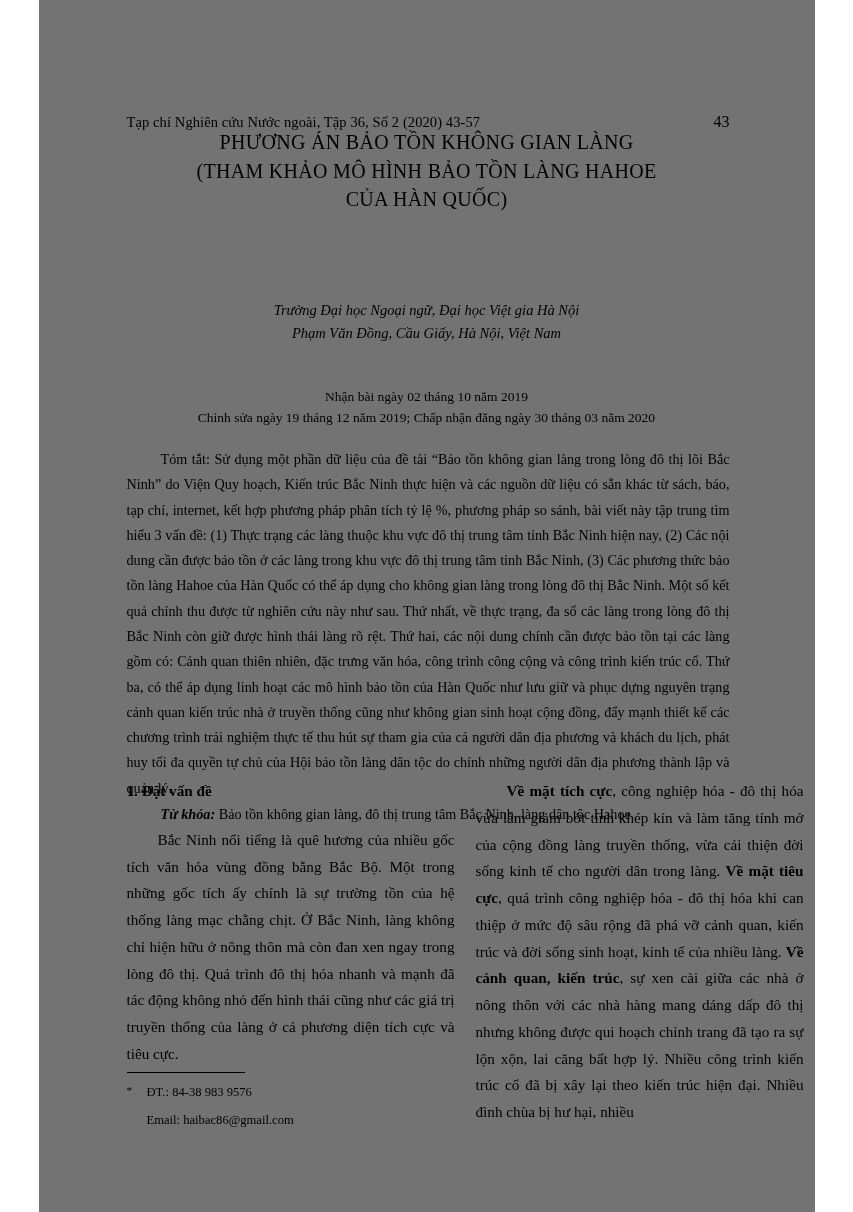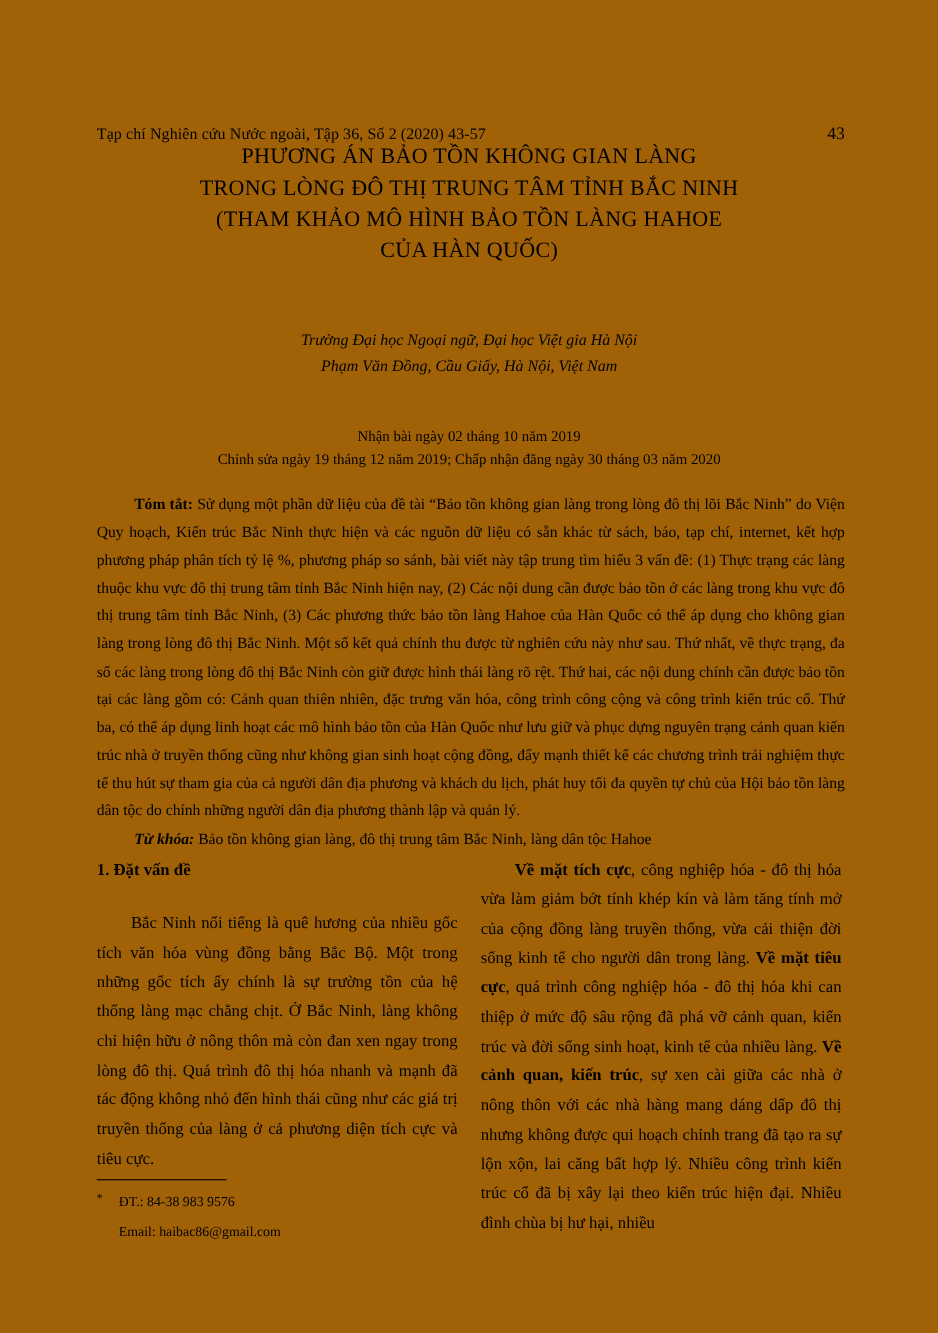--- a/index.html
+++ b/index.html
@@ -6,24 +6,24 @@
     margin: 0;
     padding: 0;
     background: #ffffff;
   }
   body {
     font-family: "Liberation Serif", "DejaVu Serif", serif;
     color: #000000;
   }
   .page {
     position: relative;
-    width: 853px;
+    width: 776px;
     height: 1212px;
     margin: 0 auto;
-    background: #a16207;
+    background: #737373;
     box-sizing: border-box;
     padding: 0;
     overflow: hidden;
   }
 
   
   .runhead {
     position: absolute;
     left: 88px;
     right: 85px;
@@ -97,21 +97,21 @@
     right: 85px;
     top: 447px;
     font-size: 14.2px;
     line-height: 1.78;
     text-align: justify;
     text-justify: inter-word;
   }
   .abstract-block p { margin: 0; }
   .abstract-block .lead { text-indent: 34px; }
   .abstract-block .kw { text-indent: 34px; margin-top: 1px; }
-  .lbl-bold { font-weight: bold; }
+  .lbl-bold { font-weight: normal; }
   .lbl-ital { font-style: italic; font-weight: bold; }
 
   
   .col {
     position: absolute;
     top: 778px;
     width: 328px;
     font-size: 15.2px;
     line-height: 1.76;
     text-align: justify;
@@ -162,21 +162,20 @@
 
 <div class="page">
 
   <div class="runhead">
     <span class="runhead-left">Tạp chí Nghiên cứu Nước ngoài, Tập 36, Số 2 (2020) 43-57</span>
     <span class="runhead-right">43</span>
   </div>
 
   <div class="title-block">
     <div class="title-line">PHƯƠNG ÁN BẢO TỒN KHÔNG GIAN LÀNG</div>
-    <div class="title-line">TRONG LÒNG ĐÔ THỊ TRUNG TÂM TỈNH BẮC NINH</div>
     <div class="title-line">(THAM KHẢO MÔ HÌNH BẢO TỒN LÀNG HAHOE</div>
     <div class="title-line">CỦA HÀN QUỐC)</div>
   </div>
 
   <div class="author-block">
     <div class="affil">
       <div class="affil-line">Trường Đại học Ngoại ngữ, Đại học Việt gia Hà Nội</div>
       <div class="affil-line">Phạm Văn Đồng, Cầu Giấy, Hà Nội, Việt Nam</div>
     </div>
   </div>

